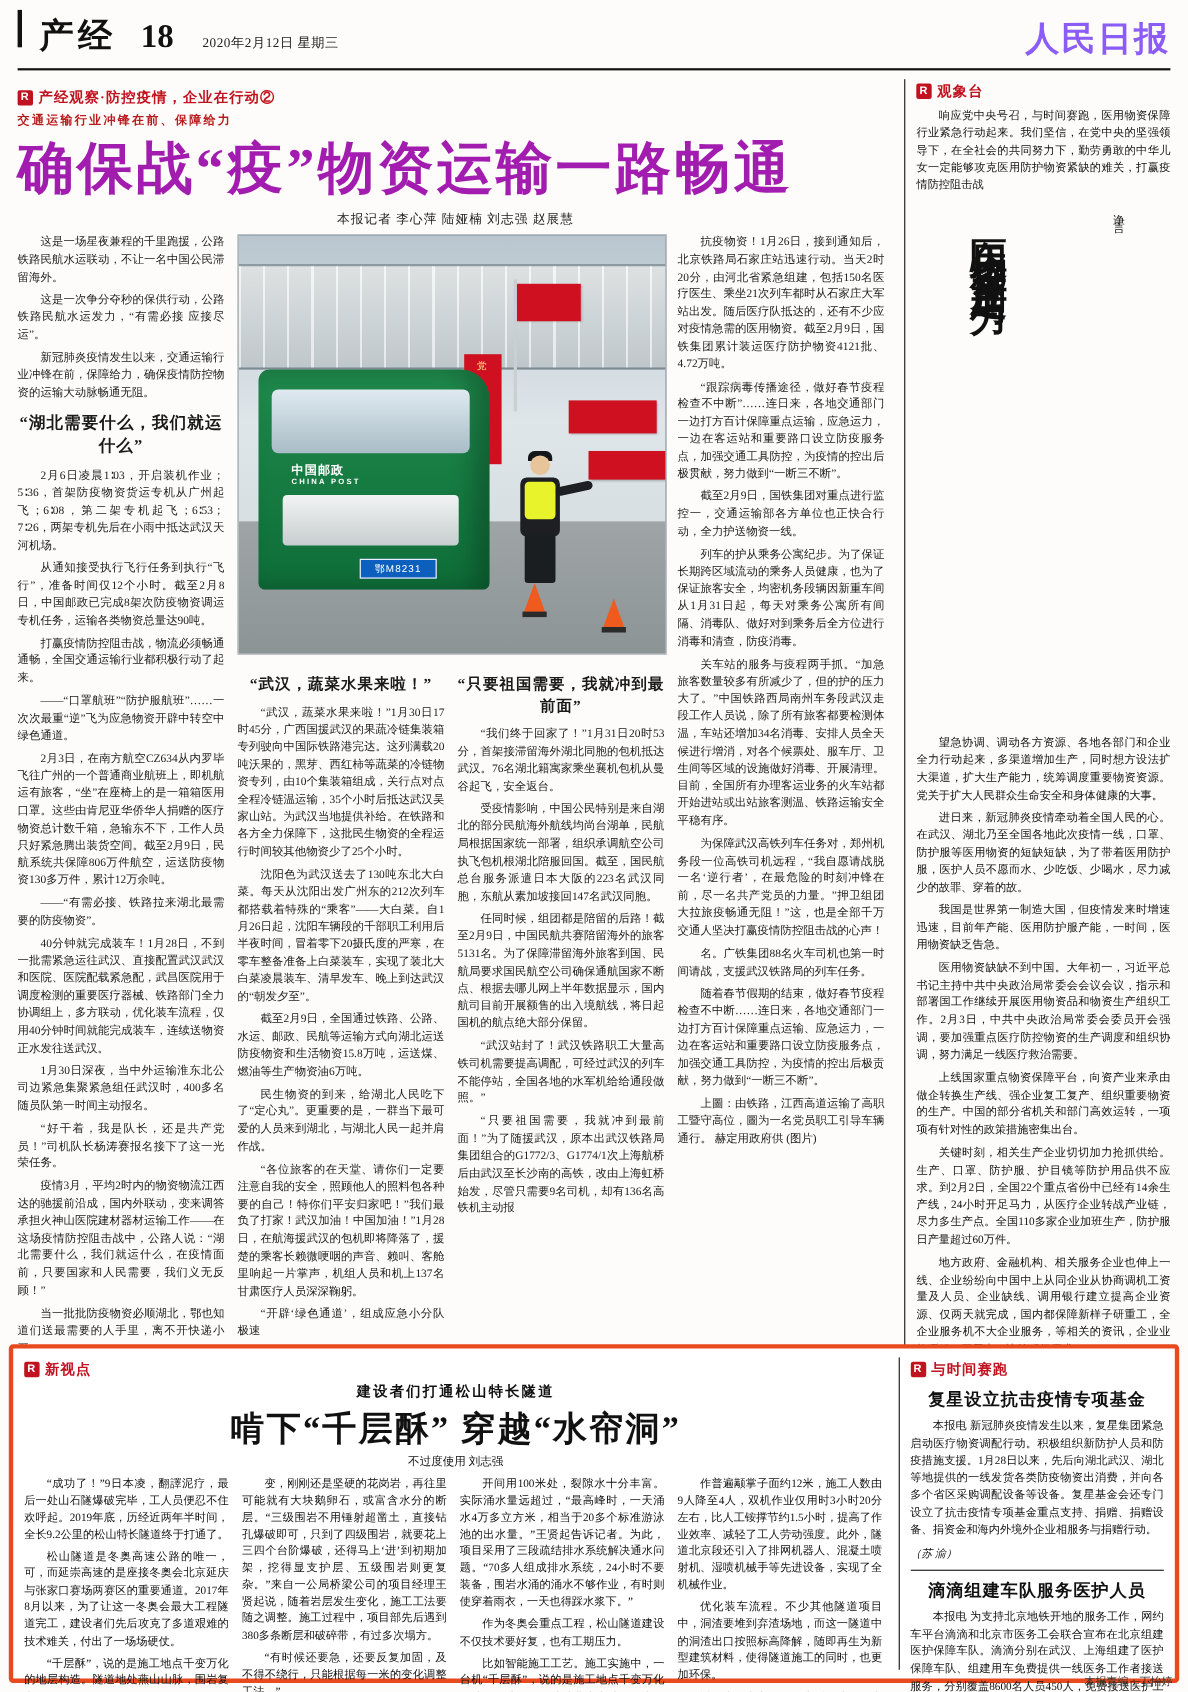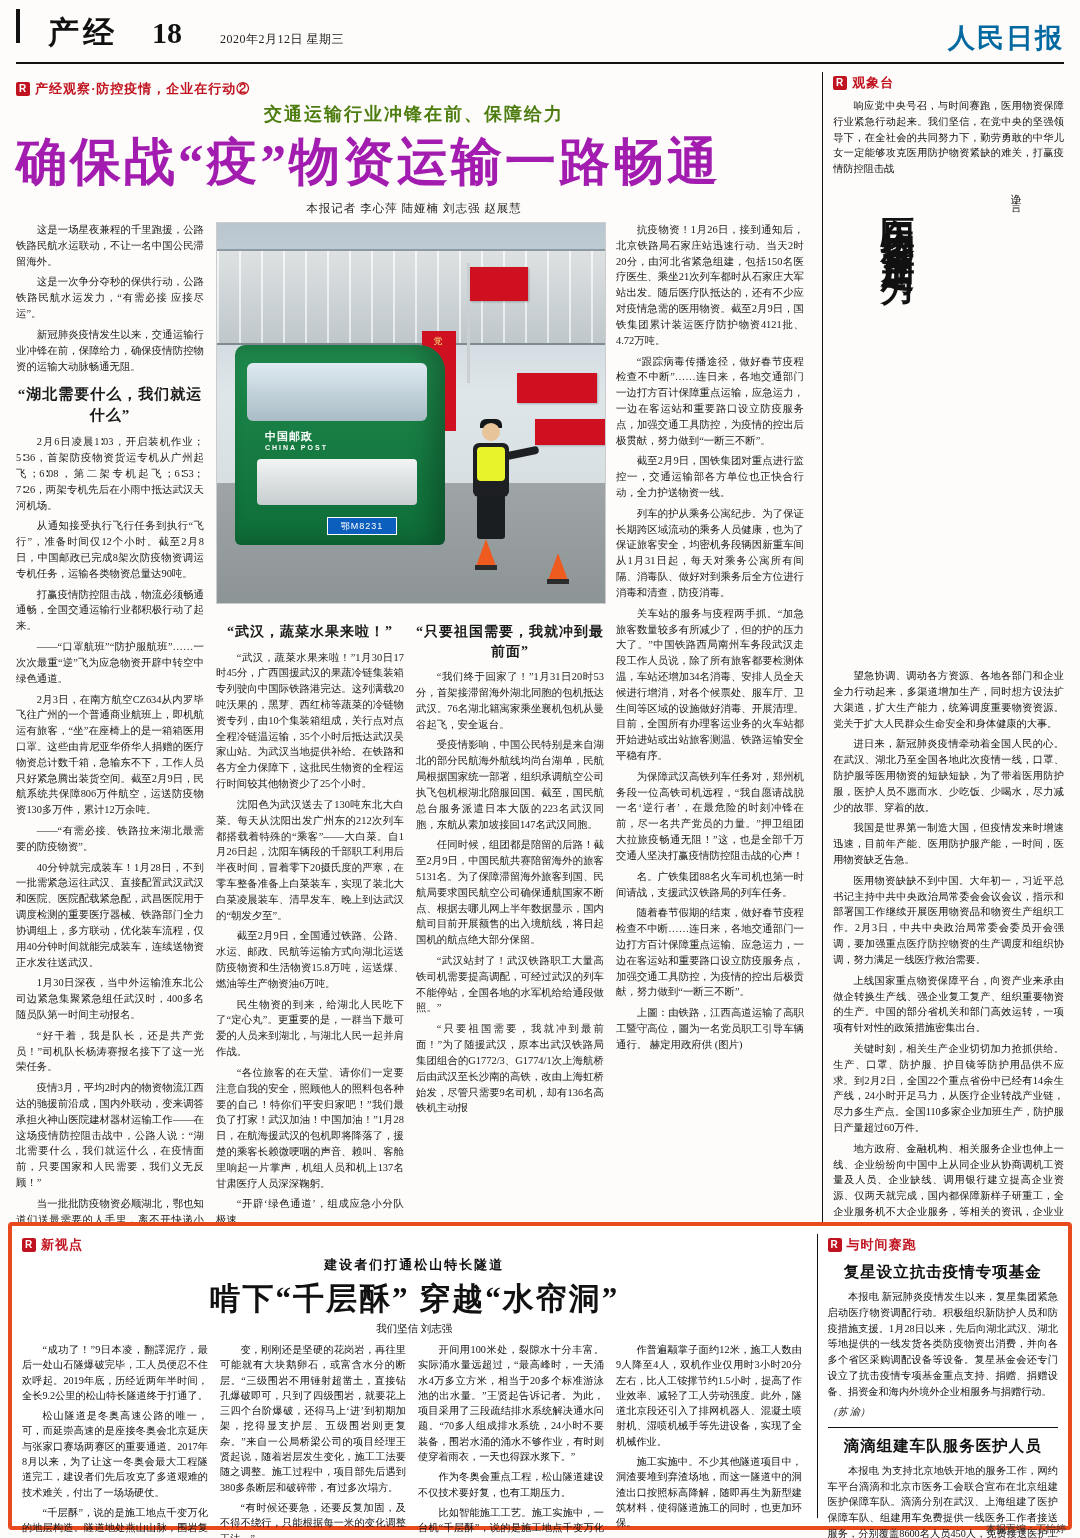--- a/index.html
+++ b/index.html
@@ -8,39 +8,39 @@
     background:#fdfcfa;
     font-family:"Liberation Serif", serif;
     color:#111;
     position:relative;
     overflow:hidden;
   }
   .page{width:1080px;height:1538px;position:relative;box-sizing:border-box;padding:0 16px;}
 
   
   .masthead{position:relative;height:62px;border-bottom:2px solid #111;display:flex;align-items:center;}
-  .mh-left{display:flex;align-items:baseline;gap:24px;}
+  .mh-left{display:flex;align-items:baseline;gap:12px;}
   .mh-bar{width:4px;height:34px;background:#111;margin-right:4px;}
   .mh-section{font-size:31px;font-weight:bold;letter-spacing:4px;font-family:"Liberation Serif",serif;}
   .mh-page{font-size:30px;font-weight:bold;margin-left:10px;}
   .mh-date{font-size:12px;color:#222;margin-left:14px;letter-spacing:.5px;}
-  .mh-right{position:absolute;right:0;bottom:6px;font-size:27px;font-weight:bold;letter-spacing:2px;color:#0369a1;font-family:Liberation Serif, serif;}
+  .mh-right{position:absolute;right:0;bottom:6px;font-size:31px;font-weight:bold;letter-spacing:2px;color:#8b5cf6;font-family:Liberation Serif, serif;}
 
   
   .body-wrap{display:flex;gap:10px;margin-top:8px;}
   .left-body{width:800px;}
   .right-rail{width:232px;border-left:1px solid #111;padding-left:10px;}
 
   
   .redtag{display:inline-flex;align-items:center;gap:5px;font-size:13px;font-weight:bold;color:#c1121f;letter-spacing:1px;}
   .rmark{display:inline-block;width:14px;height:14px;background:#c1121f;color:#fff;font-size:10px;line-height:14px;text-align:center;font-weight:bold;border-radius:2px;font-family:"Liberation Sans",sans-serif;}
 
   .kicker-row{margin:6px 0 4px 0;}
 
-  .subhead{text-align:center;font-size:18px;font-weight:bold;letter-spacing:2px;color:#4d7c0f;margin:4px 0 2px;}
+  .subhead{font-size:11px;font-weight:bold;letter-spacing:2px;color:#b91c1c;margin:4px 0 2px;}
   .headline{text-align:left;font-size:51px;font-weight:bold;letter-spacing:3px;color:#a21caf;margin:2px 0 4px;font-family:"Liberation Serif",serif;}
   .byline{text-align:center;font-size:11.5px;letter-spacing:1px;color:#222;margin-bottom:6px;}
 
   
   .cols{display:flex;gap:12px;}
   .col{width:188px;font-size:10.4px;line-height:1.52;text-align:justify;color:#1a1a1a;}
   .col p{margin:0 0 5px 0;text-indent:2em;}
   .sub-t{font-size:15px;font-weight:bold;text-align:center;margin:10px 0 8px;letter-spacing:1px;line-height:1.4;}
   .sub-t.small{font-size:14px;}
   .photo-box{width:388px;height:380px;position:relative;overflow:hidden;border:1px solid #ccc;background:#6d7f8e;}
@@ -238,41 +238,41 @@
   <div class="bottom">
     <div class="b-left">
       <div>
         <span class="redtag">
           <span class="rmark">R</span>
           <span>新视点</span>
         </span>
       </div>
       <div class="b-subhead">建设者们打通松山特长隧道</div>
       <div class="b-headline">啃下“千层酥” 穿越“水帘洞”</div>
-      <div class="b-byline">我们坚信 刘志强</div>
+      <div class="b-byline">不过度使用 刘志强</div>
 
       <div class="b-cols">
         <div class="b-col">
           <p>“成功了！”9日本凌，翻譯泥疗，最后一处山石隧爆破完毕，工人员便忍不住欢呼起。2019年底，历经近两年半时间，全长9.2公里的松山特长隧道终于打通了。</p>
           <p>松山隧道是冬奥高速公路的唯一，可，而延崇高速的是座接冬奥会北京延庆与张家口赛场两赛区的重要通道。2017年8月以来，为了让这一冬奥会最大工程隧道完工，建设者们先后攻克了多道艰难的技术难关，付出了一场场硬仗。</p>
           <p>“千层酥”，说的是施工地点千变万化的地层构造。隧道地处燕山山脉，围岩复杂多</p>
         </div>
         <div class="b-col">
           <p>变，刚刚还是坚硬的花岗岩，再往里可能就有大块鹅卵石，或富含水分的断层。“三级围岩不用锤射超凿土，直接钻孔爆破即可，只到了四级围岩，就要花上三四个台阶爆破，还得马上‘进’到初期加架，挖得显支护层、五级围岩则更复杂。”来自一公局桥梁公司的项目经理王贤起说，随着岩层发生变化，施工工法要随之调整。施工过程中，项目部先后遇到380多条断层和破碎带，有过多次塌方。</p>
           <p>“有时候还要急，还要反复加固，及不得不绕行，只能根据每一米的变化调整工法。”</p>
 
         </div>
         <div class="b-col">
           <p>开间用100米处，裂隙水十分丰富。实际涌水量远超过，“最高峰时，一天涌水4万多立方米，相当于20多个标准游泳池的出水量。”王贤起告诉记者。为此，项目采用了三段疏结排水系统解决通水问题。“70多人组成排水系统，24小时不要装备，围岩水涌的涌水不够作业，有时则使穿着雨衣，一天也得踩水浆下。”</p>
           <p>作为冬奥会重点工程，松山隧道建设不仅技术要好复，也有工期压力。</p>
           <p>比如智能施工工艺。施工实施中，一台机“千层酥”，说的是施工地点千变万化的地层构造。隧道地处燕山山脉，围岩复杂多</p>
         </div>
         <div class="b-col">
           <p>作普遍颟掌子面约12米，施工人数由9人降至4人，双机作业仅用时3小时20分左右，比人工铵撑节约1.5小时，提高了作业效率、减轻了工人劳动强度。此外，隧道北京段还引入了排网机器人、混凝土喷射机、湿喷机械手等先进设备，实现了全机械作业。</p>
-          <p>施工实施中。不少其他隧道项目中，洞渣要堆到弃渣场地，而这一隧道中的洞渣出口按照标高降解，随即再生为新型建筑材料，使得隧道施工的同时，也更加环保。</p>
+          <p>优化装车流程。不少其他隧道项目中，洞渣要堆到弃渣场地，而这一隧道中的洞渣出口按照标高降解，随即再生为新型建筑材料，使得隧道施工的同时，也更加环保。</p>
           <p>近年来，中交一公局先后承建了延崇高速、兴泉铁路等多项工程，在多个领域取得了新突破。</p>
 
         </div>
       </div>
     </div>
 
     <div class="b-right">
       <div>
         <span class="redtag">
           <span class="rmark">R</span>

